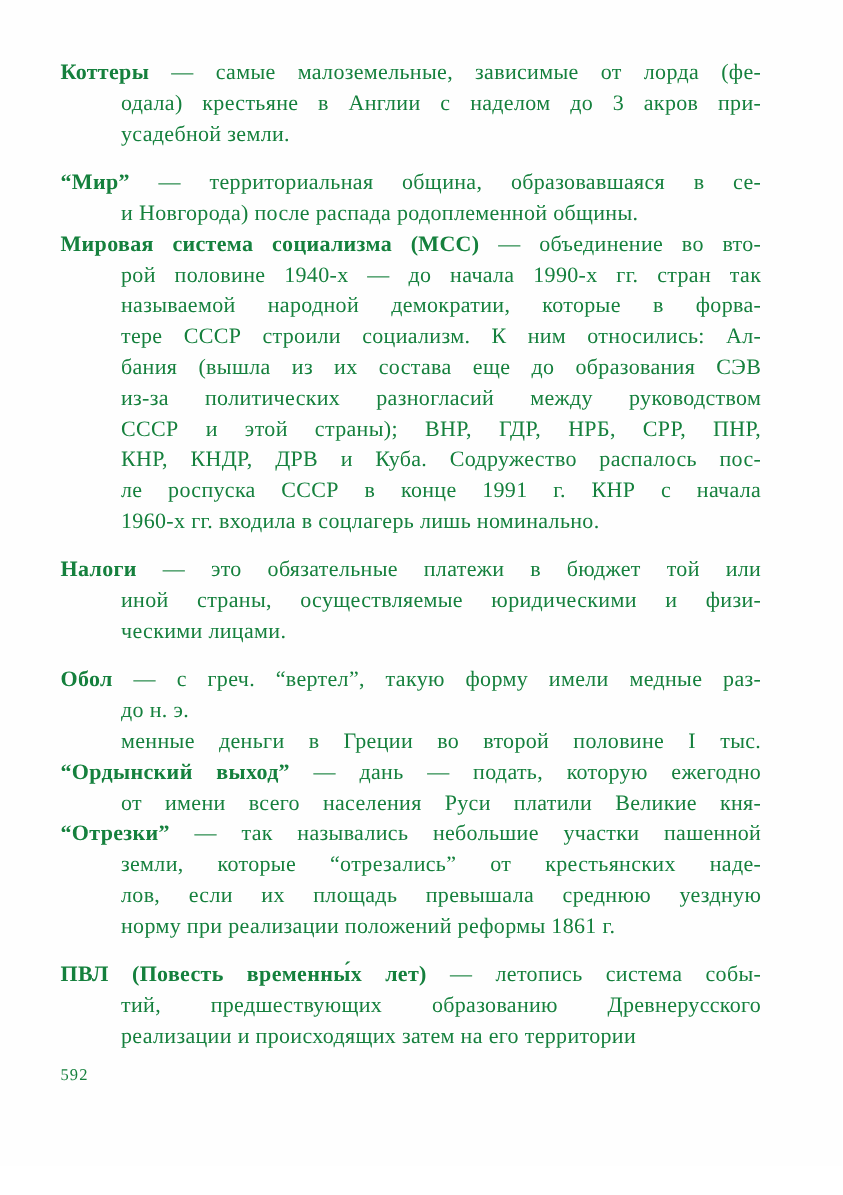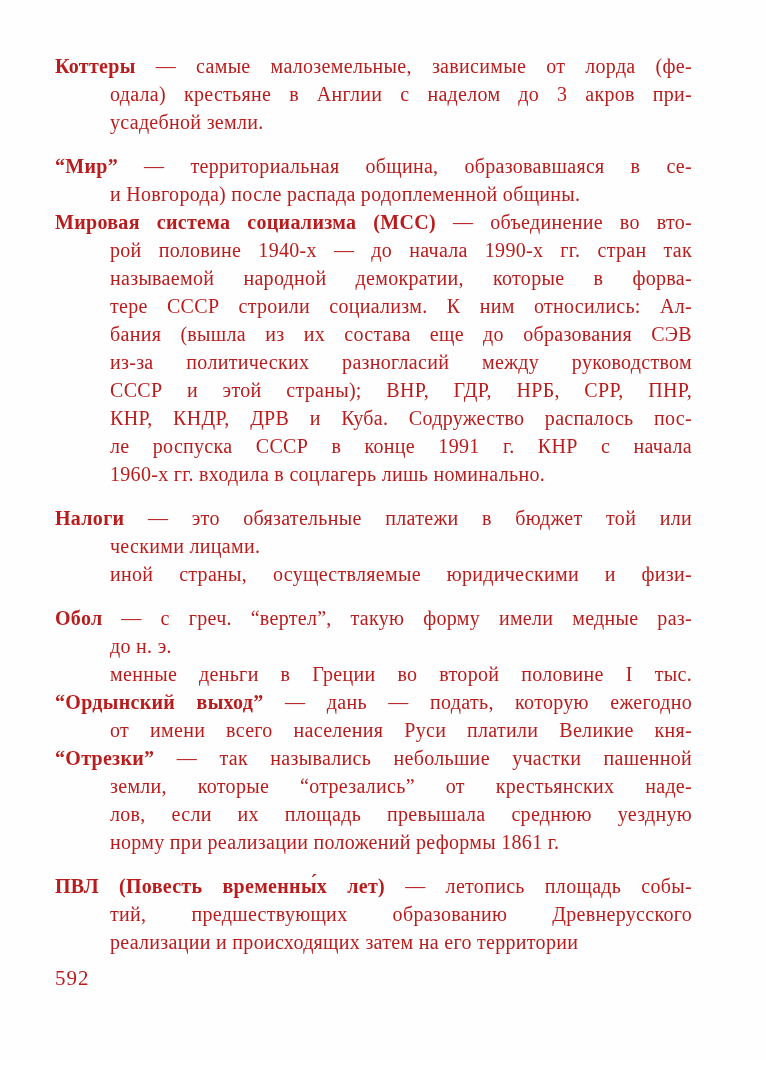--- a/index.html
+++ b/index.html
@@ -5,21 +5,21 @@
   html, body {
     margin: 0;
     padding: 0;
     background: #ffffff;
   }
   .book-page {
     position: relative;
     width: 766px;
     height: 1060px;
     background: #fefefe;
-    color: #b91c1c;
+    color: #15803d;
     font-family: "Liberation Serif", "DejaVu Serif", serif;
     font-size: 20px;
     line-height: 28px;
     letter-spacing: 0.3px;
     box-sizing: border-box;
     padding: 52px 74px 0 55px;
     overflow: hidden;
   }
   .entry {
     margin: 0;
@@ -36,21 +36,21 @@
     padding-left: 55px;
   }
   .line.last {
     text-align-last: left;
   }
   .term {
     font-weight: bold;
   }
   .page-number {
     margin-top: 8px;
-    font-size: 21px;
+    font-size: 15px;
     letter-spacing: 1px;
   }
 </style>
 </head>
 <body>
 
 <div class="book-page">
   <div id="glossary">
       <div class="entry gap-after">
         <div class="line first"><span class="term">Коттеры</span> <span class="sep">—</span> <span>самые малоземельные, зависимые от лорда (фе-</span></div>
@@ -68,38 +68,38 @@
         <div class="line cont">тере СССР строили социализм. К ним относились: Ал-</div>
         <div class="line cont">бания (вышла из их состава еще до образования СЭВ</div>
         <div class="line cont">из-за политических разногласий между руководством</div>
         <div class="line cont">СССР и этой страны); ВНР, ГДР, НРБ, СРР, ПНР,</div>
         <div class="line cont">КНР, КНДР, ДРВ и Куба. Содружество распалось пос-</div>
         <div class="line cont">ле роспуска СССР в конце 1991 г. КНР с начала</div>
         <div class="line cont last">1960-х гг. входила в соцлагерь лишь номинально.</div>
       </div>
       <div class="entry gap-after">
         <div class="line first"><span class="term">Налоги</span> <span class="sep">—</span> <span>это обязательные платежи в бюджет той или</span></div>
+        <div class="line cont">иной страны, осуществляемые юридическими и физи-</div>
         <div class="line cont last">ческими лицами.</div>
-        <div class="line cont">иной страны, осуществляемые юридическими и физи-</div>
       </div>
       <div class="entry">
         <div class="line first"><span class="term">Обол</span> <span class="sep">—</span> <span>с греч. “вертел”, такую форму имели медные раз-</span></div>
         <div class="line cont last">до н. э.</div>
         <div class="line cont">менные деньги в Греции во второй половине I тыс.</div>
       </div>
       <div class="entry">
         <div class="line first"><span class="term">“Ордынский выход”</span> <span class="sep">—</span> <span>дань — подать, которую ежегодно</span></div>
         <div class="line cont">от имени всего населения Руси платили Великие кня-</div>
       </div>
       <div class="entry gap-after">
         <div class="line first"><span class="term">“Отрезки”</span> <span class="sep">—</span> <span>так назывались небольшие участки пашенной</span></div>
         <div class="line cont">земли, которые “отрезались” от крестьянских наде-</div>
         <div class="line cont">лов, если их площадь превышала среднюю уездную</div>
         <div class="line cont last">норму при реализации положений реформы 1861 г.</div>
       </div>
       <div class="entry">
-        <div class="line first"><span class="term">ПВЛ (Повесть временны́х лет)</span> <span class="sep">—</span> <span>летопись площадь собы-</span></div>
+        <div class="line first"><span class="term">ПВЛ (Повесть временны́х лет)</span> <span class="sep">—</span> <span>летопись система собы-</span></div>
         <div class="line cont">тий, предшествующих образованию Древнерусского</div>
         <div class="line cont last">реализации и происходящих затем на его территории</div>
       </div>
     </div>
   <div class="page-number">592</div>
 </div>
 
 </body></html>

